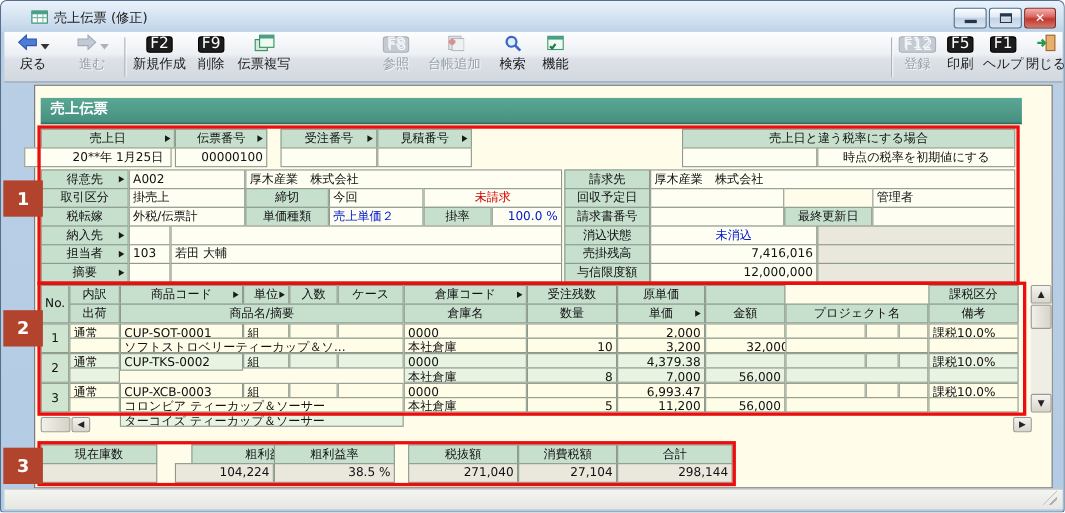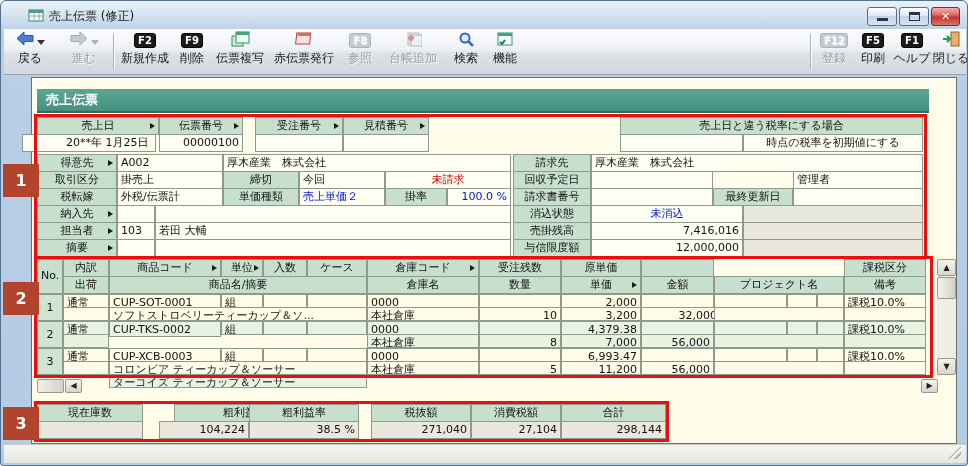--- a/index.html
+++ b/index.html
@@ -14,21 +14,21 @@
   .wbtn-min{left:866px;width:30px;}
   .wbtn-max{left:898px;width:30px;}
   .wbtn-close{left:930px;width:29px;background:linear-gradient(#f3b0ac,#e06a66 40%,#c0392f 55%,#d4756c);border-color:#7e2c26;color:#fff;font-weight:bold;font-size:11px;text-align:center;line-height:17px;}
   .minbar{position:absolute;left:9px;bottom:4px;width:11px;height:3px;background:#24364a;}
   .maxbox{position:absolute;left:9px;top:4px;width:11px;height:9px;border:1px solid #24364a;border-top-width:3px;}
   
   .toolbar{position:absolute;left:3px;top:28px;width:962px;height:46px;background:linear-gradient(#fcfdfe,#edf0f4 45%,#dde2e8 55%,#d2d8df);border-bottom:1px solid #98a2ac;}
   .tbtn{position:absolute;top:2px;height:42px;text-align:center;font-size:12px;color:#1a1a1a;cursor:pointer;}
   .tbtn .ic{display:block;height:19px;line-height:19px;}
   .tbtn.dis{color:#9aa1aa;text-shadow:1px 1px 0 #f5f7f9;cursor:default;}
-  .fk{display:inline-block;min-width:16px;padding:1px 3px;border-radius:3px;background:#1c1c1c;border:1px solid #000;color:#fff;font-weight:bold;font-size:10px;line-height:11px;}
+  .fk{display:inline-block;min-width:16px;padding:1px 3px;border-radius:3px;background:#1c1c1c;border:1px solid #000;color:#fff;font-weight:normal;font-size:14px;line-height:11px;}
   .fk.dis{background:#c4cad2;border-color:#aab1ba;color:#f0f3f7;}
   .tsep{position:absolute;top:5px;width:1px;height:36px;background:#aab2ba;box-shadow:1px 0 0 #fbfcfd;}
   .ddown{display:inline-block;width:0;height:0;border-left:4px solid transparent;border-right:4px solid transparent;border-top:5px solid #333;vertical-align:middle;margin-left:2px;}
   .ddown.dis{border-top-color:#aab2ba;}
   
   .panel{position:absolute;left:30px;top:76px;width:926px;height:367px;background:#fffde9;border:1px solid #6f6f6f;}
   .secbar{position:absolute;left:36px;top:88px;width:892px;height:24px;background:linear-gradient(#5aa796,#47907f);border-bottom:2px solid #2e6f60;color:#fff;font-weight:bold;font-size:13px;line-height:22px;padding-left:9px;}
   
   .cell{position:absolute;border:1px solid #8d9a8d;font-size:11px;line-height:16px;padding:0 3px;overflow:hidden;white-space:nowrap;color:#111;}
   .lbl{background:#c7e0ce;text-align:center;}
@@ -102,27 +102,20 @@
       <span class="ic"><span class="fk">F9</span></span>
       <span>削除</span>
     </div>
     <div class="tbtn" style="left:208px;width:56px;">
       <span class="ic"><span><svg width="19" height="17">
               <rect x="1" y="5" width="11" height="10" fill="#d2ebdb" stroke="#2f8f5f"></rect>
               <rect x="5" y="1" width="13" height="11" fill="#eefbf1" stroke="#2f8f5f"></rect>
               <rect x="5" y="1" width="13" height="3" fill="#49a089"></rect>
             </svg></span></span>
       <span>伝票複写</span>
-    </div>
-    <div class="tbtn" style="left:266px;width:68px;">
-      <span class="ic"><span><svg width="18" height="15">
-              <rect x="2" y="2" width="14" height="11" fill="#fbe3e3" stroke="#c03a3a" transform="skewX(-6)"></rect>
-              <rect x="3" y="2" width="13" height="3" fill="#d96a6a"></rect>
-            </svg></span></span>
-      <span>赤伝票発行</span>
     </div>
     <div class="tbtn dis" style="left:338px;width:36px;">
       <span class="ic"><span class="fk dis">F8</span></span>
       <span>参照</span>
     </div>
     <div class="tbtn dis" style="left:378px;width:62px;">
       <span class="ic"><span><svg width="18" height="16">
               <rect x="4" y="2" width="11" height="12" fill="#e4e7ea" stroke="#b2b8be"></rect>
               <rect x="7" y="4" width="11" height="11" fill="#eef0f2" stroke="#b2b8be"></rect>
               <path d="M4 7 h6 M7 4 v6" stroke="#d98f8f" stroke-width="3"></path>

